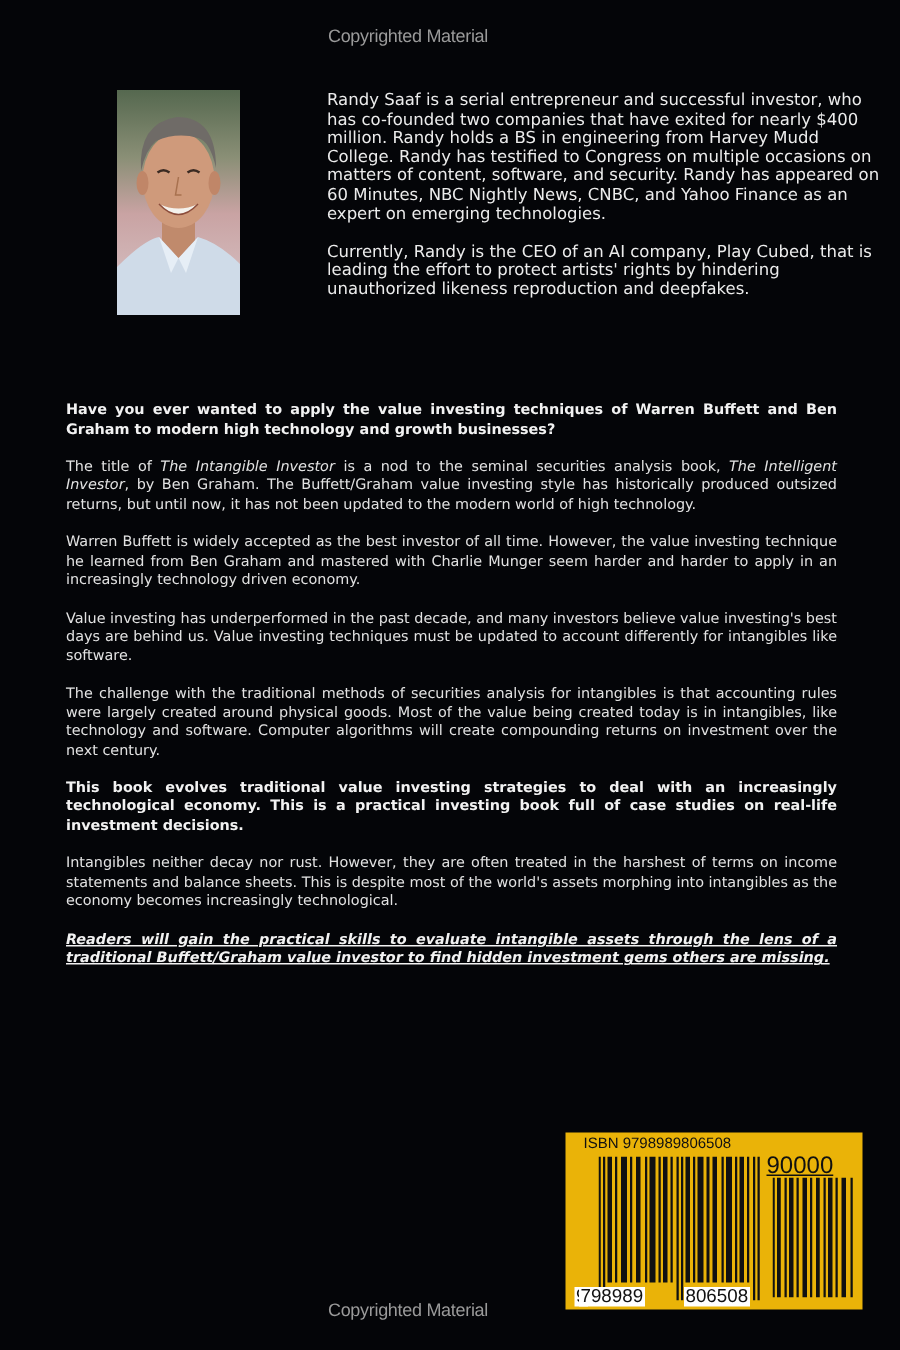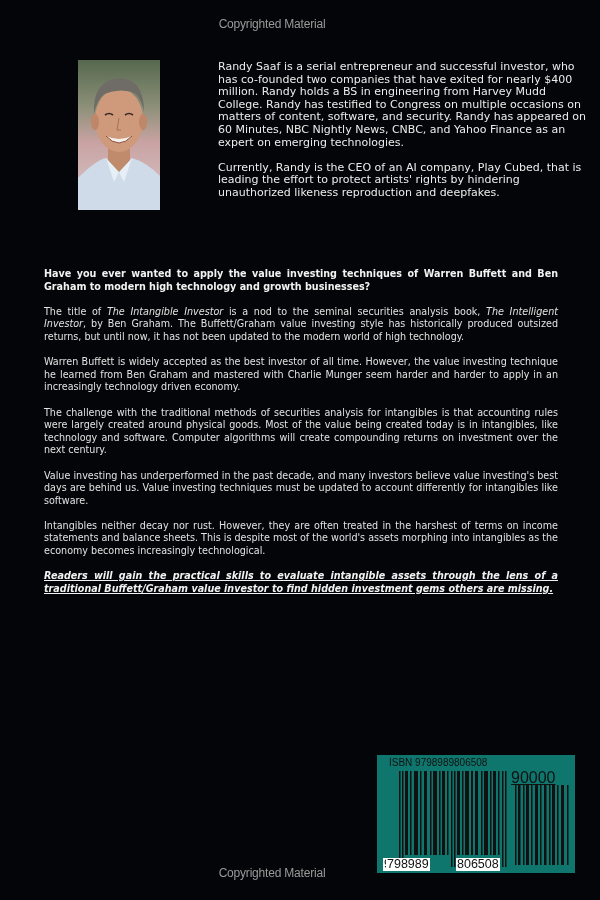--- a/index.html
+++ b/index.html
@@ -33,21 +33,21 @@
     font-size: 9.6px; line-height: 12.6px; color: #e2e2e2;
     text-align: justify;
   }
   .main p { margin: 0 0 12.6px 0; }
   .main p.bold { font-weight: bold; color: #f2f2f2; }
   .main p.bolditalic { font-weight: bold; font-style: italic; color: #f2f2f2; text-decoration: underline; }
   .main em { font-style: italic; }
 
   .barcode-box {
     position: absolute; left: 377px; top: 755px; width: 198px; height: 118px;
-    background: #0f766e; box-sizing: border-box;
+    background: #eab308; box-sizing: border-box;
   }
   .isbn-label {
     position: absolute; left: 12px; top: 2px;
     font-family: "Liberation Sans", sans-serif; font-size: 10px; color: #111;
   }
   .addon-label {
     position: absolute; left: 134px; top: 14px;
     font-family: "Liberation Sans", sans-serif; font-size: 16px; color: #111; text-decoration: underline;
   }
   .digits {
@@ -99,22 +99,23 @@
 
 <div class="bio">
   <p>Randy Saaf is a serial entrepreneur and successful investor, who has co-founded two companies that have exited for nearly $400 million.  Randy holds a BS in engineering from Harvey Mudd College.  Randy has testified to Congress on multiple occasions on matters of content, software, and security.  Randy has appeared on 60 Minutes, NBC Nightly News, CNBC, and Yahoo Finance as an expert on emerging technologies.</p>
   <p>Currently, Randy is the CEO of an AI company, Play Cubed, that is leading the effort to protect artists' rights by hindering unauthorized likeness reproduction and deepfakes.</p>
 </div>
 
 <div class="main">
   <p class="bold">Have you ever wanted to apply the value investing techniques of Warren Buffett and Ben Graham to modern high technology and growth businesses?</p>
   <p><span>The title of </span><em>The Intangible Investor</em><span> is a nod to the seminal securities analysis book, </span><em>The Intelligent Investor</em><span>, by Ben Graham.  The Buffett/Graham value investing style has historically produced outsized returns, but until now, it has not been updated to the modern world of high technology.</span></p>
   <p>Warren Buffett is widely accepted as the best investor of all time.  However, the value investing technique he learned from Ben Graham and mastered with Charlie Munger seem harder and harder to apply in an increasingly technology driven economy.</p>
+  <p>Value investing has underperformed in the past decade, and many investors believe value investing's best days are behind us.  Value investing techniques must be updated to account differently for intangibles like software.</p>
   <p>The challenge with the traditional methods of securities analysis for intangibles is that accounting rules were largely created around physical goods.  Most of the value being created today is in intangibles, like technology and software.  Computer algorithms will create compounding returns on investment over the next century.</p>
-  <p>Value investing has underperformed in the past decade, and many investors believe value investing's best days are behind us.  Value investing techniques must be updated to account differently for intangibles like software.</p>
+  <p class="bold">This book evolves traditional value investing strategies to deal with an increasingly technological economy.  This is a practical investing book full of case studies on real-life investment decisions.</p>
   <p>Intangibles neither decay nor rust.  However, they are often treated in the harshest of terms on income statements and balance sheets.  This is despite most of the world's assets morphing into intangibles as the economy becomes increasingly technological.</p>
   <p class="bolditalic">Readers will gain the practical skills to evaluate intangible assets through the lens of a traditional Buffett/Graham value investor to find hidden investment gems others are missing.</p>
 </div>
 
 <div class="barcode-box">
   <div class="isbn-label">ISBN 9798989806508</div>
   <div class="addon-label">90000</div>
   <svg class="bars-main" viewBox="0 0 108 96" preserveAspectRatio="none">
     <g fill="#111">
       <rect x="0" y="0" width="1.5" height="96"></rect>

